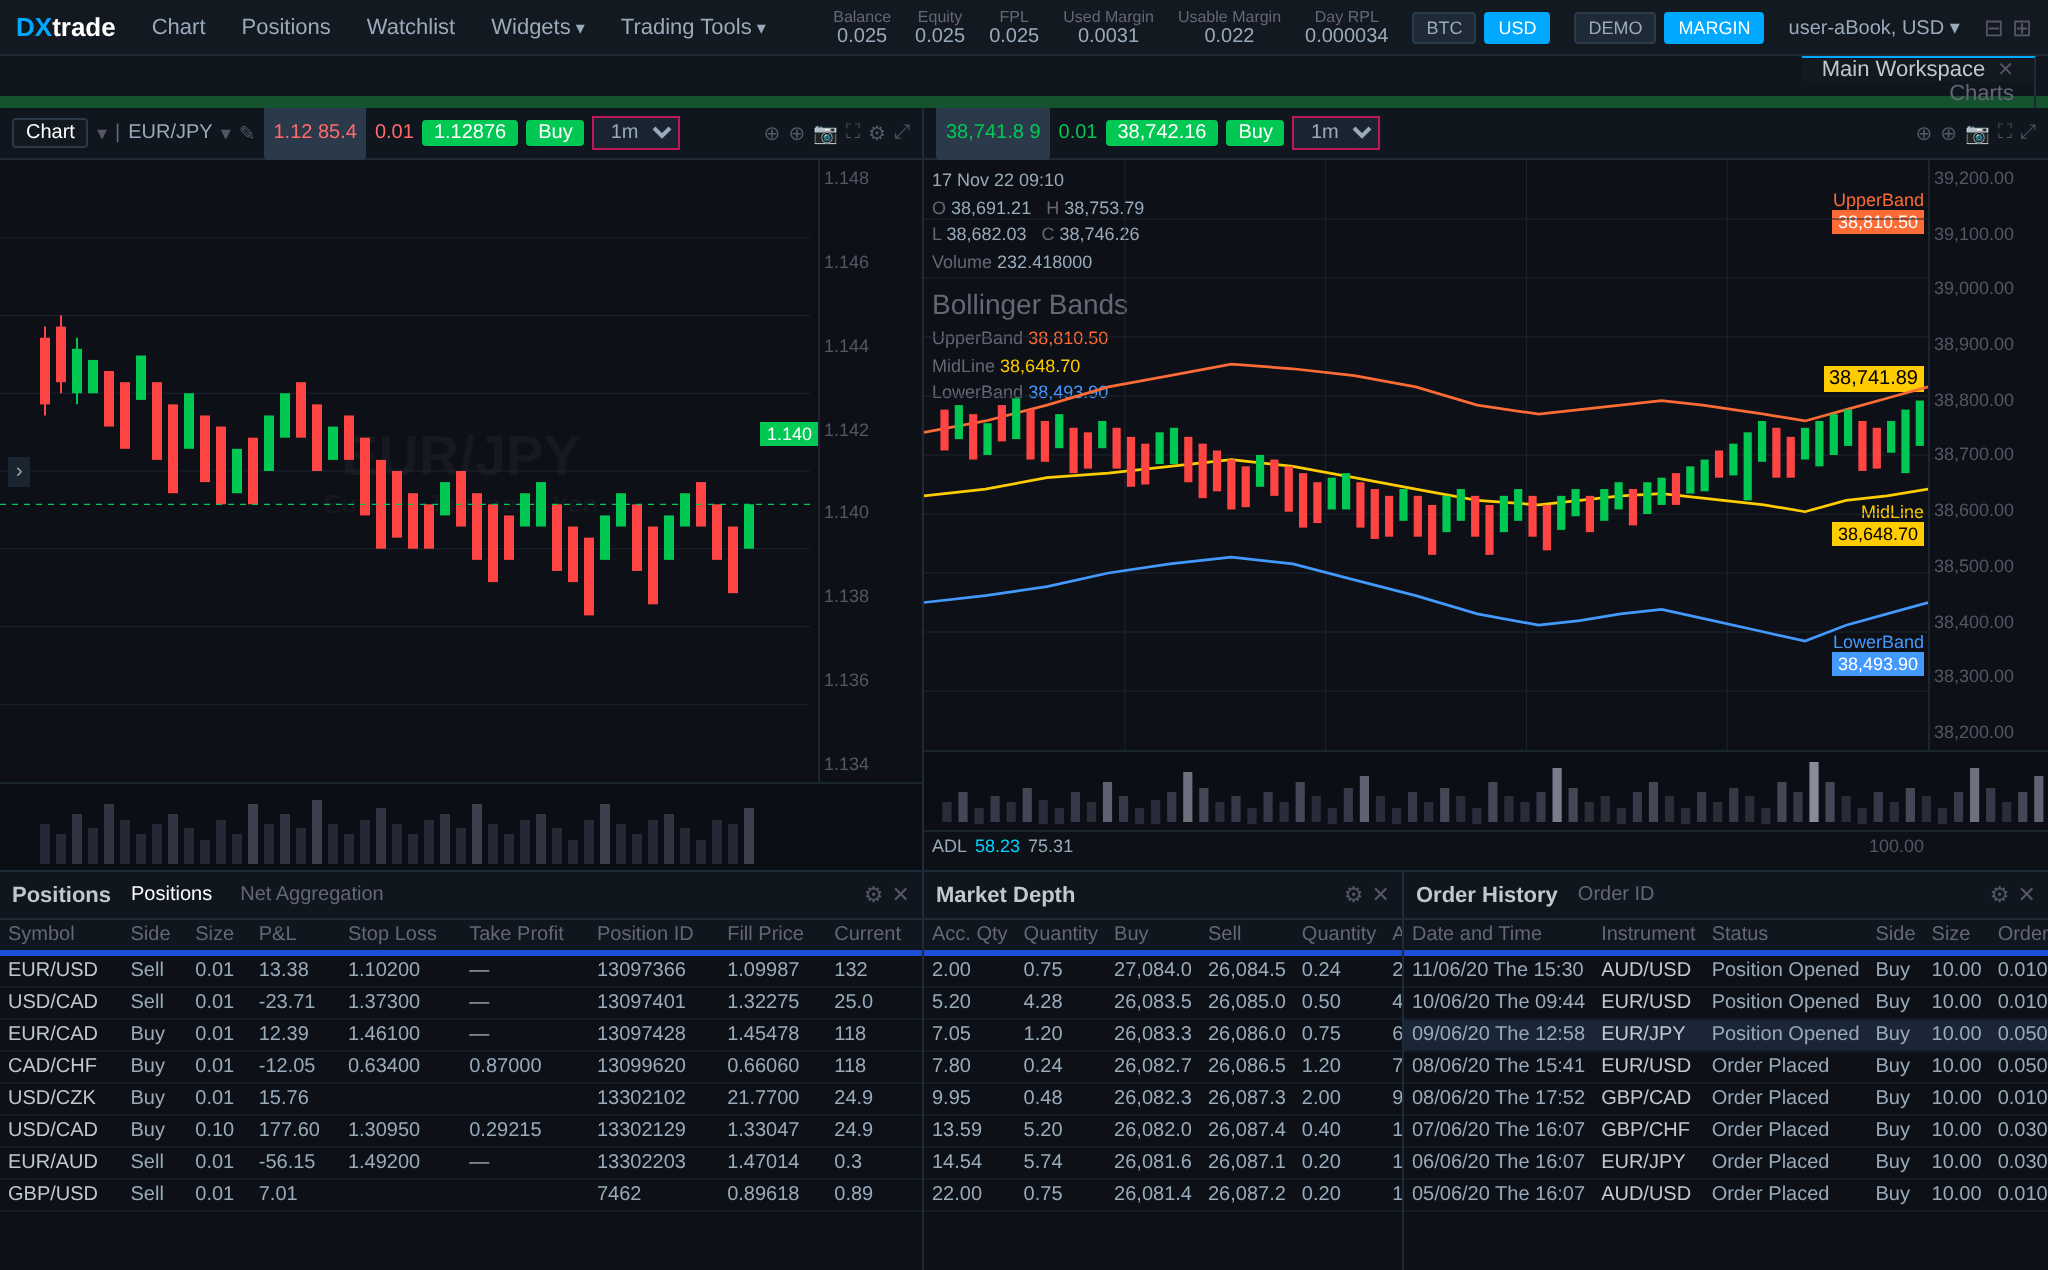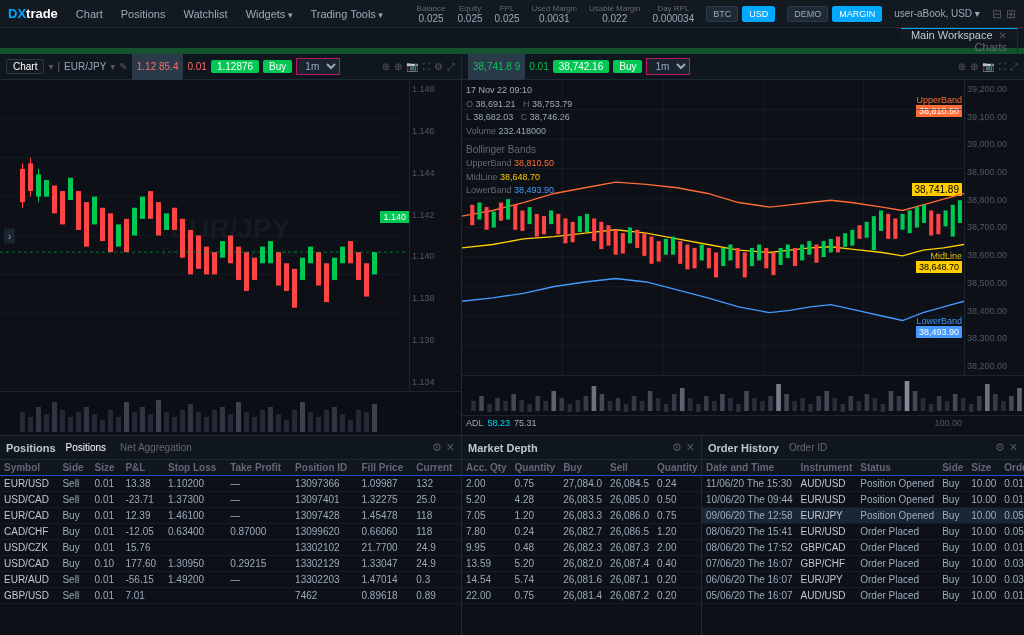--- a/index.html
+++ b/index.html
@@ -38,40 +38,40 @@
     .chart-tab { background: #1a2330; border: 1px solid #2a3a4a; padding: 1px 6px; font-size: 10px; color: #9ab; cursor: pointer; border-radius: 2px; }
     .chart-tab.active { background: #131920; color: #fff; }
     .price-badge { background: #2a3a4a; color: #ff6b6b; padding: 8px 5px; border-radius: 2px; font-size: 10px; }
     .price-badge.green { color: #00c853; }
     .buy-badge { background: #00c853; color: #fff; padding: 1px 6px; border-radius: 2px; font-size: 10px; }
     .timeframe-select { background: #1a2330; border: 1px solid #be185d; color: #9ab; padding: 1px 4px; font-size: 10px; }
     .chart-icons { margin-left: auto; display: flex; gap: 4px; color: #556; font-size: 11px; }
     .change-label { color: #ff6b6b; font-size: 10px; }
     .chart-watermark { position: absolute; top: 50%; left: 50%; transform: translate(-50%, -50%); font-size: 28px; color: rgba(255,255,255,0.04); font-weight: bold; text-align: center; pointer-events: none; }
     .chart-subtitle { font-size: 13px; color: rgba(255,255,255,0.03); }
-    .boll-title { color: #667; font-size: 10px; }
+    .boll-title { color: #667; font-size: 14px; }
     .boll-upper { color: #ff6b35; }
     .boll-mid { color: #ffcc00; }
     .boll-lower { color: #4499ff; }
 
     
     #bottom-area { display: flex; height: 200px; border-top: 1px solid #1e2a35; }
     #positions-panel { width: 462px; background: #0d1117; border-right: 1px solid #1e2a35; overflow: hidden; }
     #market-depth-panel { width: 240px; background: #0d1117; border-right: 1px solid #1e2a35; overflow: hidden; }
     #order-history-panel { flex: 1; background: #0d1117; overflow: hidden; }
     
     .panel-header { display: flex; align-items: center; background: #0f161e; height: 24px; padding: 0 6px; border-bottom: 1px solid #1e2a35; font-size: 10px; color: #9ab; gap: 6px; }
     .panel-title { color: #c0c8d0; font-size: 11px; font-weight: bold; }
     .panel-tab { padding: 0 4px; color: #667; cursor: pointer; font-size: 10px; }
     .panel-tab.active { color: #fff; }
     .panel-icons { margin-left: auto; display: flex; gap: 4px; color: #556; font-size: 11px; }
     
     
     .data-table { width: 100%; border-collapse: collapse; font-size: 10px; }
-    .data-table th { background: #0f161e; color: #667; padding: 2px 4px; text-align: left; border-bottom: 1px solid #1d4ed8; white-space: nowrap; font-weight: bold; }
+    .data-table th { background: #0f161e; color: #667; padding: 2px 4px; text-align: left; border-bottom: 3px solid #1d4ed8; white-space: nowrap; font-weight: normal; }
     .data-table td { padding: 2px 4px; border-bottom: 1px solid #141d27; white-space: nowrap; color: #9ab; }
     .cell-red { color: #ff6b6b; }
     .cell-green { color: #00c853; }
     .cell-yellow { color: #ffcc00; }
     .cell-buy { color: #00c853; }
     .cell-sell { color: #ff6b6b; }
     
     .scroll-area { overflow-y: auto; height: calc(100% - 24px); }
     .scroll-area::-webkit-scrollbar { width: 4px; }
     .scroll-area::-webkit-scrollbar-track { background: #0d1117; }

